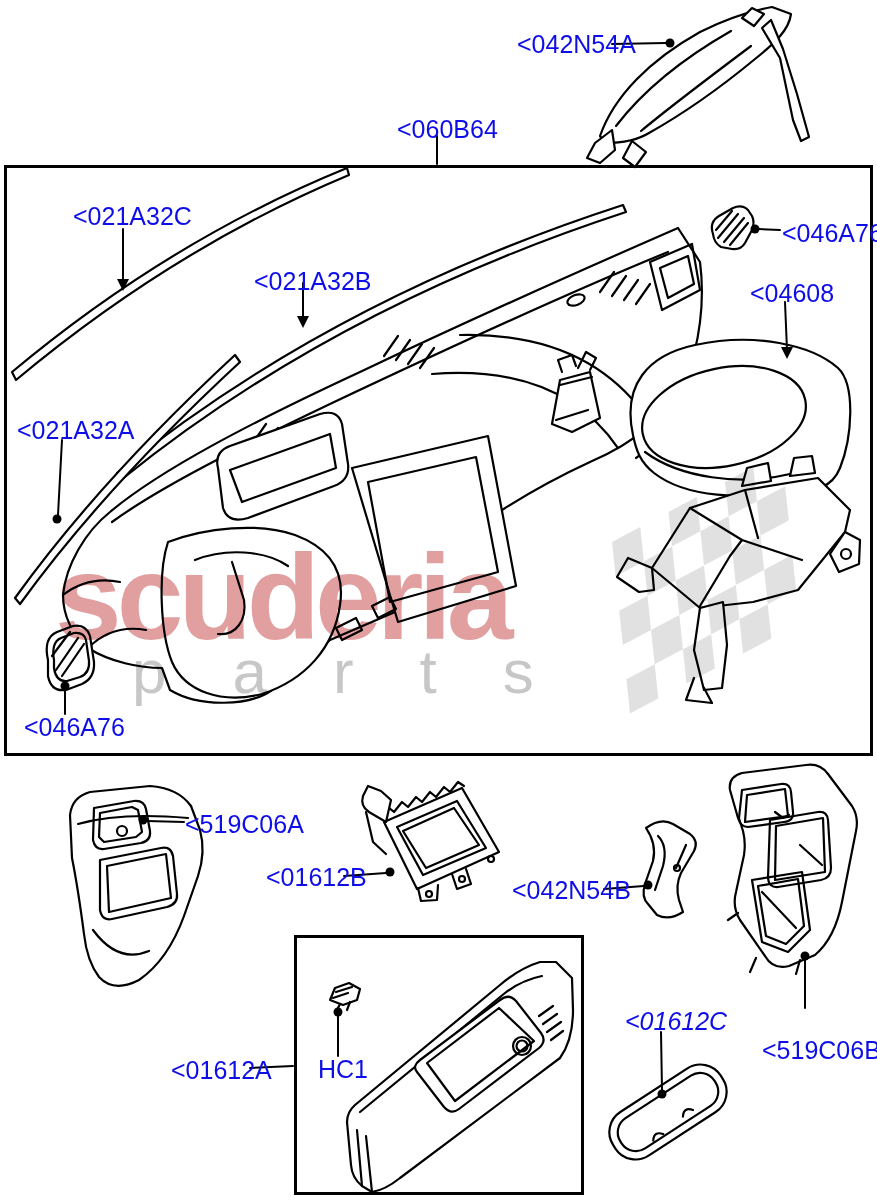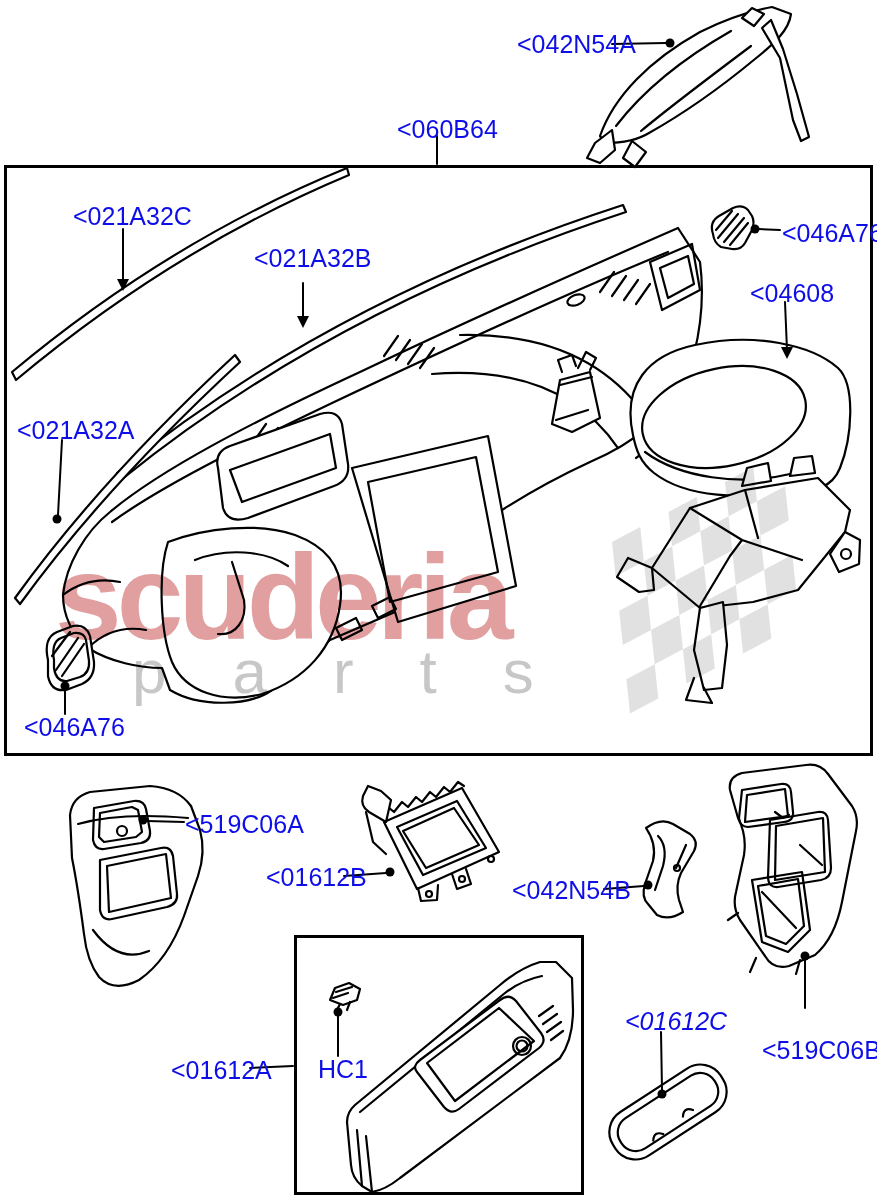--- a/index.html
+++ b/index.html
@@ -198,21 +198,21 @@
         <path d="M123,291 L117,279 L129,279 Z"></path>
         <path d="M303,328 L297,316 L309,316 Z"></path>
         <path d="M787,359 L781,347 L793,347 Z"></path>
       </g>
     </g>
   </svg>
 
   <div class="plabel" style="left:517px;top:32px;">&lt;042N54A</div>
   <div class="plabel" style="left:397px;top:117px;">&lt;060B64</div>
   <div class="plabel" style="left:73px;top:204px;">&lt;021A32C</div>
-  <div class="plabel" style="left:254px;top:246px;">&lt;021A32B</div>
+  <div class="plabel" style="left:254px;top:269px;">&lt;021A32B</div>
   <div class="plabel" style="left:17px;top:418px;">&lt;021A32A</div>
   <div class="plabel" style="left:782px;top:221px;">&lt;046A76</div>
   <div class="plabel" style="left:750px;top:281px;">&lt;04608</div>
   <div class="plabel" style="left:24px;top:715px;">&lt;046A76</div>
   <div class="plabel" style="left:185px;top:812px;">&lt;519C06A</div>
   <div class="plabel" style="left:266px;top:865px;">&lt;01612B</div>
   <div class="plabel" style="left:512px;top:878px;">&lt;042N54B</div>
   <div class="plabel" style="left:762px;top:1009px;margin-top:29px;">&lt;519C06B</div>
   <div class="plabel" style="left:625px;top:1009px;font-style:italic;">&lt;01612C</div>
   <div class="plabel" style="left:171px;top:1058px;">&lt;01612A</div>

